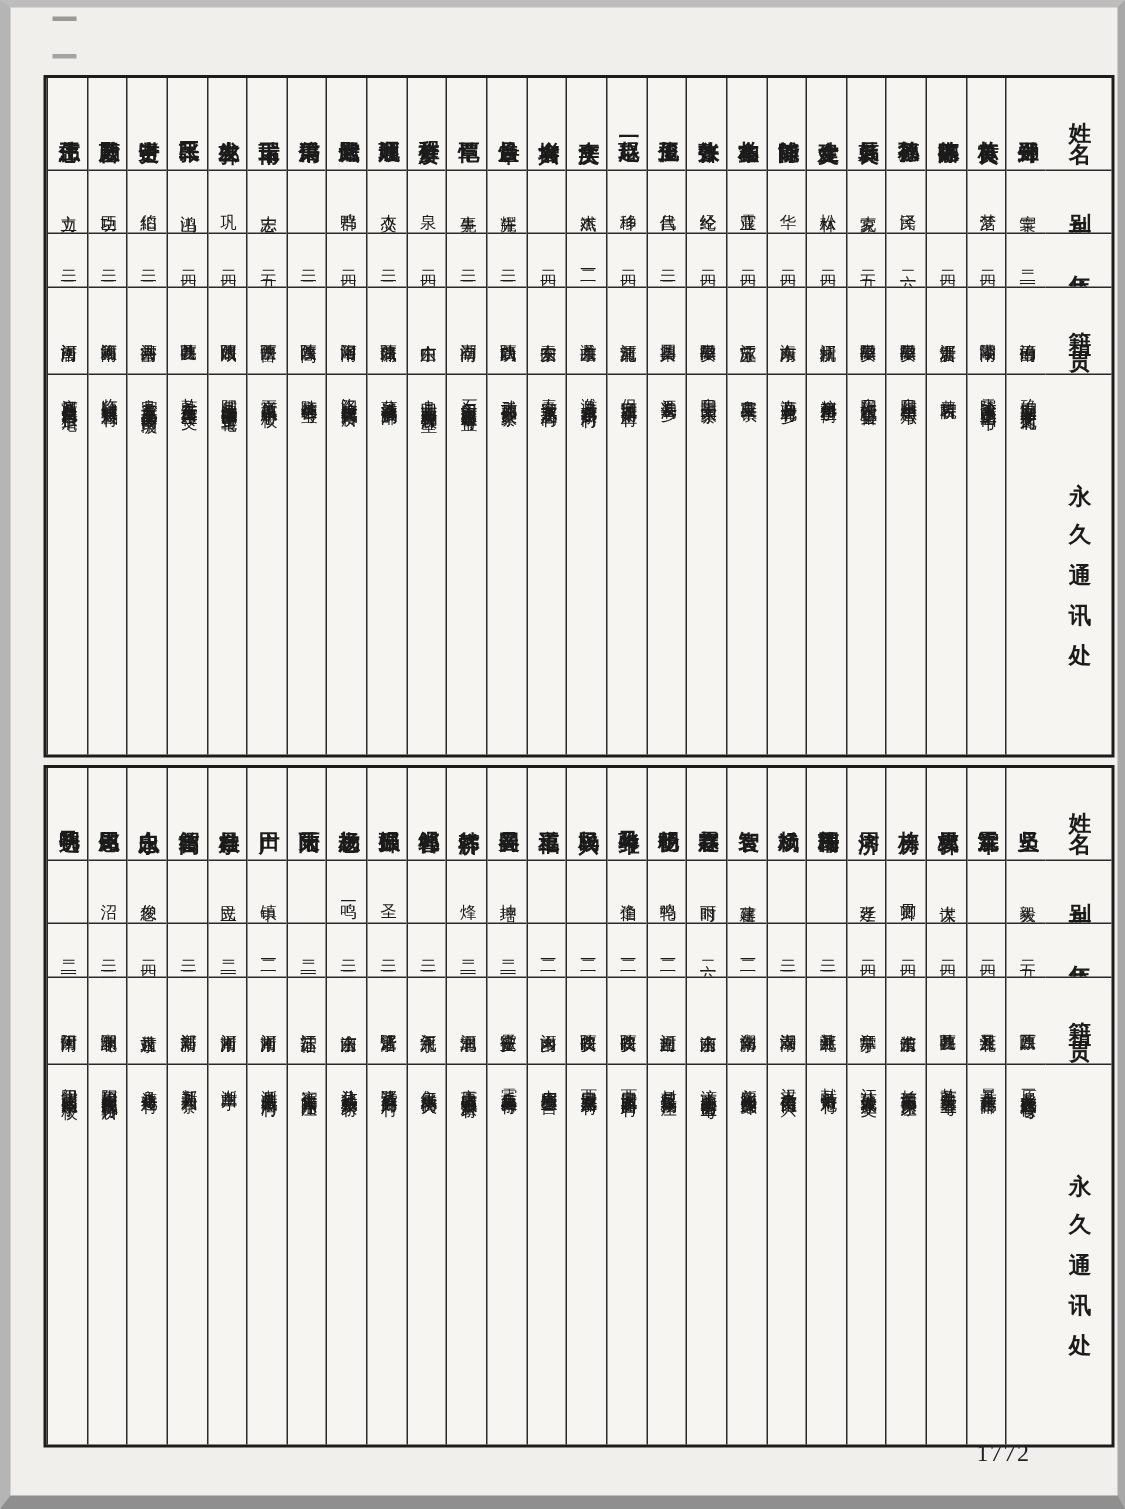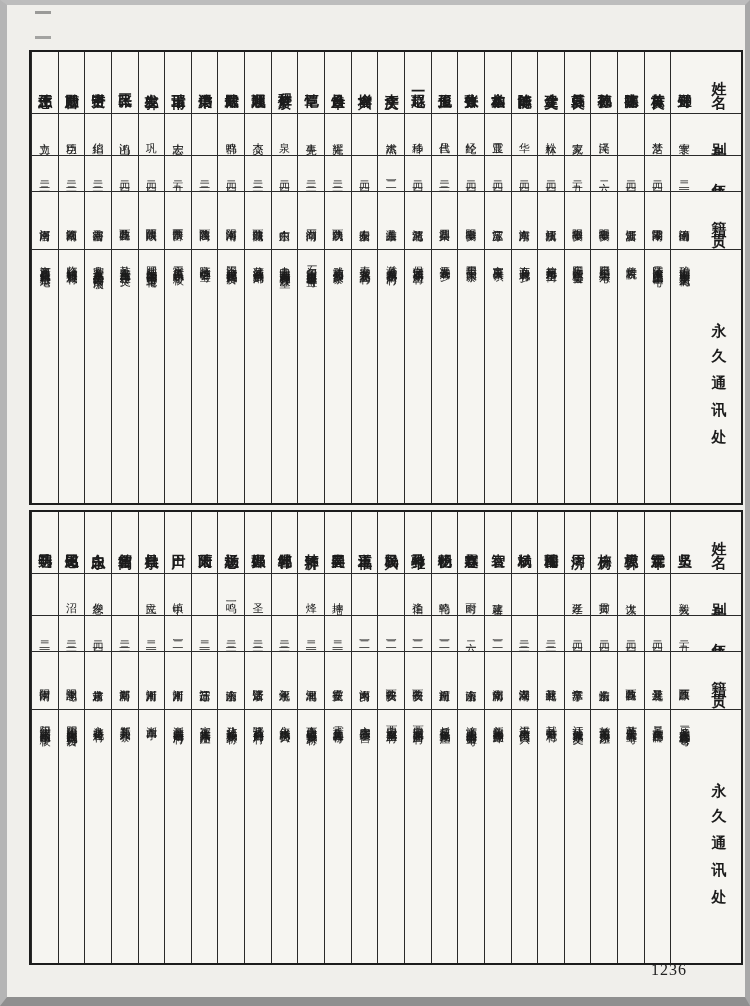--- a/index.html
+++ b/index.html
@@ -957,14 +957,14 @@
         </div>
         <div class="cell native">
           <span>河南伊阳</span>
         </div>
         <div class="cell address">
           <span>伊阳蔡店南冷铺小学校</span>
         </div>
       </div>
     </div>
 
-  <div class="page-number">1236</div>
+  <div class="page-number">1772</div>
 </div>
 
 </body></html>

